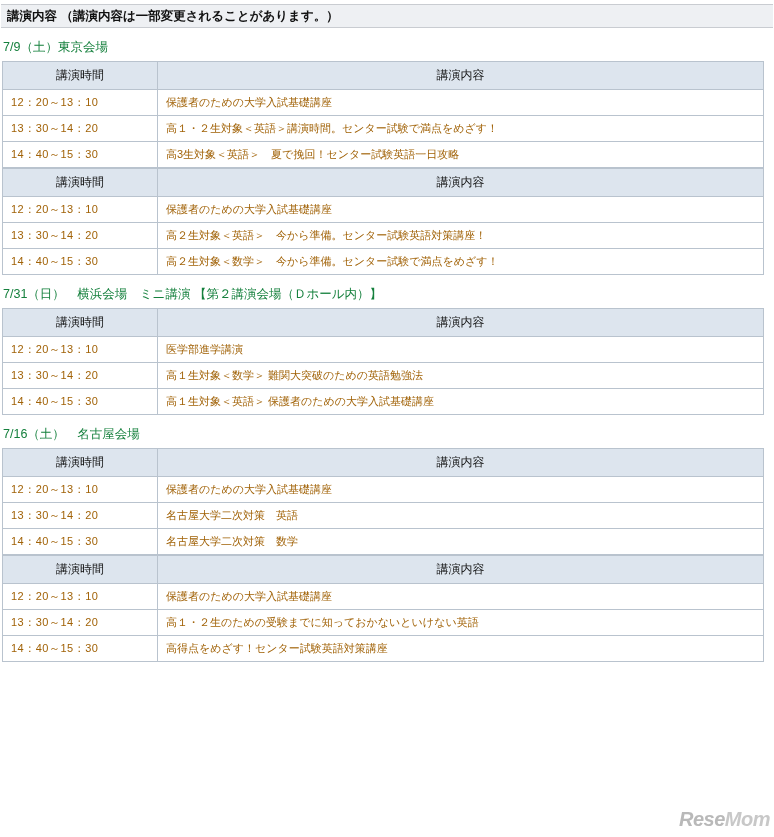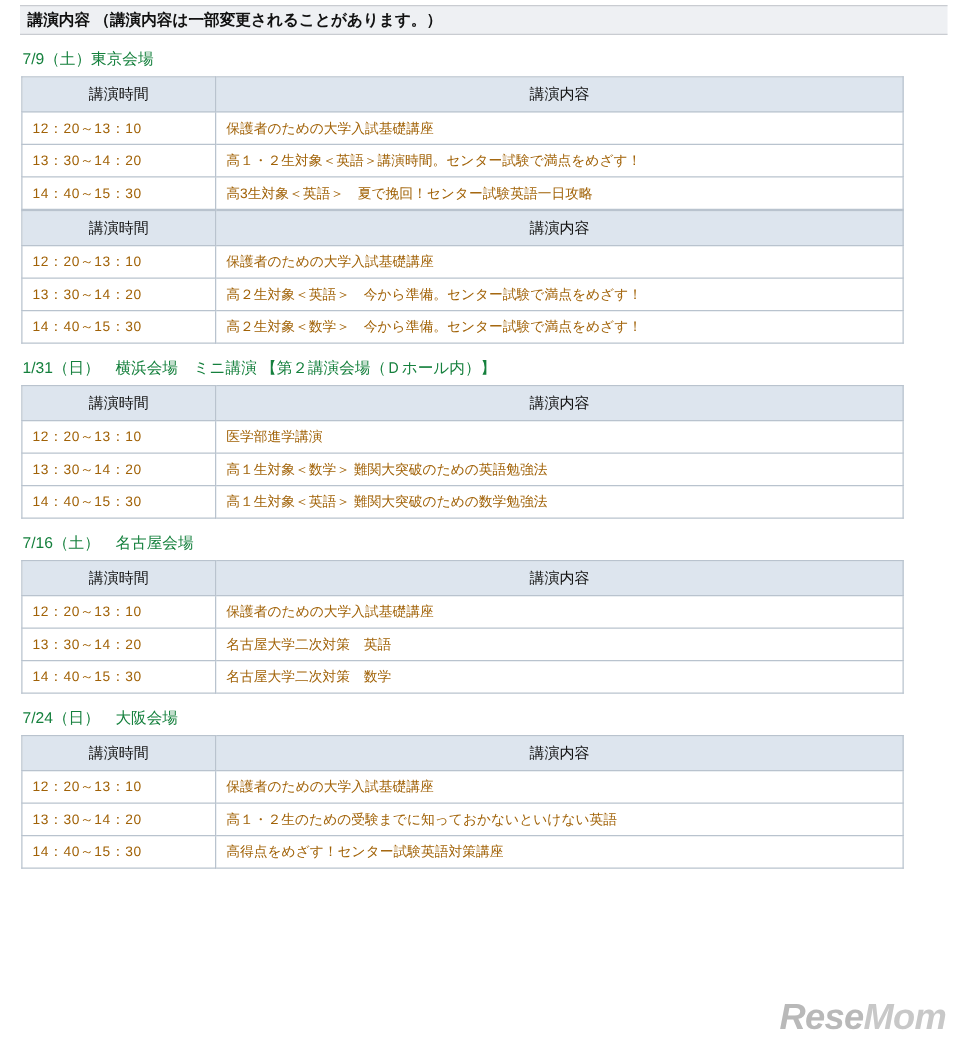--- a/index.html
+++ b/index.html
@@ -11,21 +11,21 @@
     width: 774px;
     height: 837px;
     font-family: "Liberation Serif", "DejaVu Serif", serif;
     color: #1a1a1a;
     position: relative;
     overflow: hidden;
   }
   .page {
     width: 774px;
     box-sizing: border-box;
-    padding: 0 16px;
+    padding: 0 1px;
   }
   .title-bar {
     margin: 4px 0 0 0;
     background: #eef0f3;
     border-top: 1px solid #c9ccd1;
     border-bottom: 1px solid #c9ccd1;
     font-size: 12.5px;
     line-height: 18px;
     padding: 2px 6px;
     color: #111;
@@ -33,21 +33,21 @@
     font-weight: bold;
   }
   .venue-heading {
     font-size: 12.5px;
     line-height: 16px;
     margin: 11px 0 6px 2px;
     color: #15803d;
     font-family: "Liberation Sans", sans-serif;
   }
   table.schedule {
-    width: 706px;
+    width: 762px;
     border-collapse: collapse;
     table-layout: fixed;
     margin: 0 0 0 1px;
     font-size: 12.5px;
   }
   table.schedule th {
     background: #dde5ee;
     border: 1px solid #b9c3ce;
     font-weight: normal;
     text-align: center;
@@ -67,24 +67,24 @@
   }
   table.schedule td.time {
     width: 152px;
     text-align: left;
     padding-left: 8px;
     letter-spacing: 0.5px;
   }
   table.schedule th.time-col { width: 152px; }
   .watermark {
     position: absolute;
-    right: 17px;
+    right: 4px;
     bottom: 6px;
     font-family: "Liberation Sans", sans-serif;
-    font-size: 29px;
+    font-size: 20px;
     font-weight: bold;
     font-style: italic;
     color: #c8c8c8;
     letter-spacing: -0.5px;
     user-select: none;
   }
   .watermark .accent { color: #b9b9b9; }
 </style>
 </head>
 <body>
@@ -124,48 +124,48 @@
             <th>講演内容</th>
           </tr>
         </thead>
         <tbody>
           <tr>
             <td class="time">12：20～13：10</td>
             <td class="content">保護者のための大学入試基礎講座</td>
           </tr>
           <tr>
             <td class="time">13：30～14：20</td>
-            <td class="content">高２生対象＜英語＞　今から準備。センター試験で満点をめざす！</td>
+            <td class="content">高２生対象＜英語＞　今から準備。センター試験英語対策講座！</td>
           </tr>
           <tr>
             <td class="time">14：40～15：30</td>
             <td class="content">高２生対象＜数学＞　今から準備。センター試験で満点をめざす！</td>
           </tr>
         </tbody>
       </table>
-      <div class="venue-heading">1/31（日）　横浜会場　ミニ講演 【第２講演会場（Ｄホール内）】</div>
+      <div class="venue-heading">7/31（日）　横浜会場　ミニ講演 【第２講演会場（Ｄホール内）】</div>
       <table class="schedule">
         <thead>
           <tr>
             <th class="time-col">講演時間</th>
             <th>講演内容</th>
           </tr>
         </thead>
         <tbody>
           <tr>
             <td class="time">12：20～13：10</td>
             <td class="content">医学部進学講演</td>
           </tr>
           <tr>
             <td class="time">13：30～14：20</td>
             <td class="content">高１生対象＜数学＞ 難関大突破のための英語勉強法</td>
           </tr>
           <tr>
             <td class="time">14：40～15：30</td>
-            <td class="content">高１生対象＜英語＞ 難関大突破のための数学勉強法</td>
+            <td class="content">高１生対象＜英語＞ 保護者のための大学入試基礎講座</td>
           </tr>
         </tbody>
       </table>
       <div class="venue-heading">7/16（土）　名古屋会場</div>
       <table class="schedule">
         <thead>
           <tr>
             <th class="time-col">講演時間</th>
             <th>講演内容</th>
           </tr>
@@ -178,21 +178,20 @@
           <tr>
             <td class="time">13：30～14：20</td>
             <td class="content">名古屋大学二次対策　英語</td>
           </tr>
           <tr>
             <td class="time">14：40～15：30</td>
             <td class="content">名古屋大学二次対策　数学</td>
           </tr>
         </tbody>
       </table>
-      <div class="venue-heading">7/24（日）　大阪会場</div>
       <table class="schedule">
         <thead>
           <tr>
             <th class="time-col">講演時間</th>
             <th>講演内容</th>
           </tr>
         </thead>
         <tbody>
           <tr>
             <td class="time">12：20～13：10</td>

